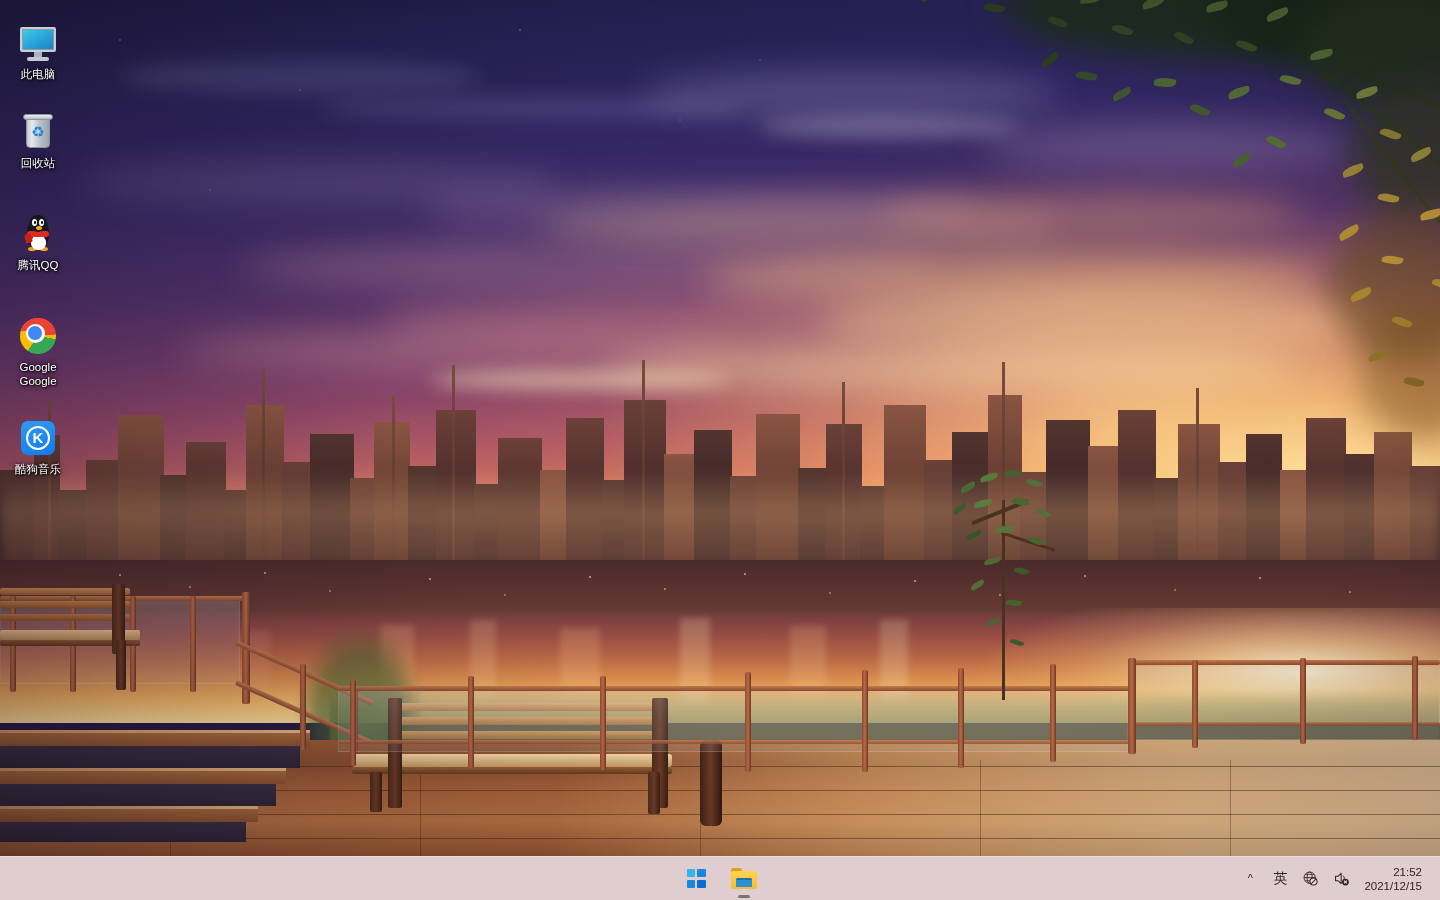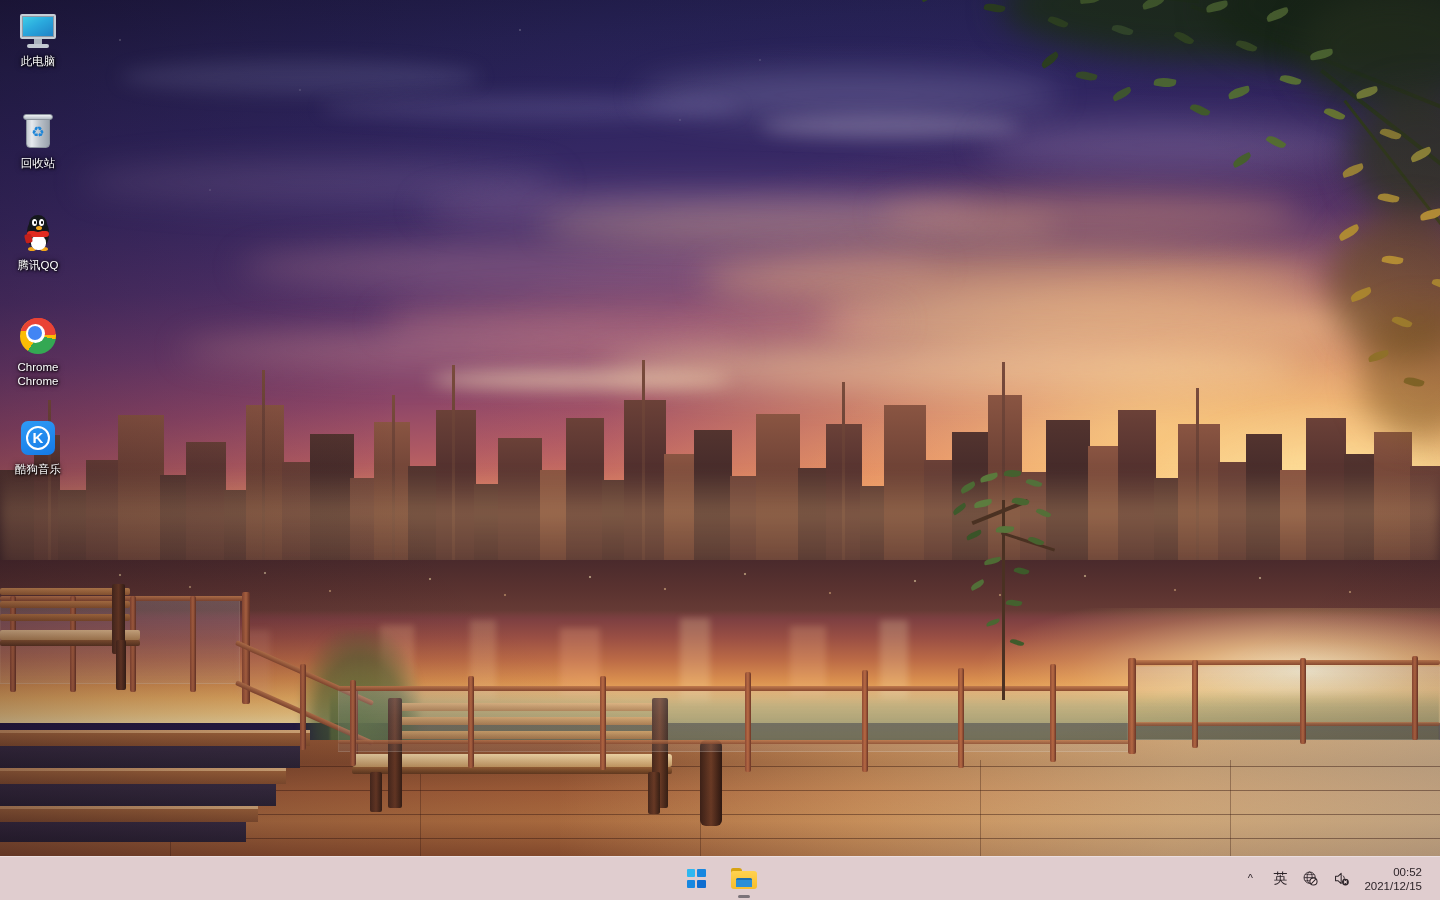--- a/index.html
+++ b/index.html
@@ -495,21 +495,21 @@
       <div class="leaf" style="left:530px;top:170px;width:22px;height:9px;background:#93893a;transform:rotate(-22deg);"></div>
       <div class="leaf" style="left:386px;top:158px;width:20px;height:8px;background:#566f33;transform:rotate(32deg);"></div>
       <div class="leaf" style="left:352px;top:176px;width:20px;height:8px;background:#47602e;transform:rotate(-28deg);"></div>
     </div>
 
     <div class="vign"></div>
   </div>
 
   <div id="icons">
 
-    <div class="dicon" style="top:6px;font-family:Liberation Serif, serif;">
+    <div class="dicon" style="top:19px;font-family:Liberation Serif, serif;">
       <div class="gl">
         <div class="mon-screen"></div>
           <div class="mon-neck"></div>
           <div class="mon-base"></div>
       </div>
       <div class="lbl">此电脑</div>
     </div>
 
     <div class="dicon" style="top:108px;">
       <div class="gl">
@@ -539,21 +539,21 @@
     </div>
 
     <div class="dicon" style="top:312px;">
       <div class="gl">
         <div class="ch-wrap">
             <div class="ch-red"></div>
           </div>
         <div class="ch-white"></div>
           <div class="ch-blue"></div>
       </div>
-      <div class="lbl">Chrome Chrome</div>
+      <div class="lbl">Google Google</div>
     </div>
 
     <div class="dicon" style="top:414px;">
       <div class="gl">
         <div class="kg-sq"></div>
           <div class="kg-ring"></div>
         <div class="kg-k">K</div>
       </div>
       <div class="lbl">酷狗音乐</div>
     </div>
@@ -607,21 +607,21 @@
         <svg width="17" height="17" viewBox="0 0 20 20">
           <path d="M3 7.4h2.8L9.6 4v12L5.8 12.6H3z" fill="none" stroke="#2d2429" stroke-width="1.2" stroke-linejoin="round"></path>
           <path d="M11.8 6.6a4.6 4.6 0 0 1 0 6.8" fill="none" stroke="#2d2429" stroke-width="1.1"></path>
           <circle cx="14.6" cy="14.2" r="4" fill="#2d2429"></circle>
           <line x1="13" y1="12.6" x2="16.2" y2="15.8" stroke="#f0dbdb" stroke-width="1.3"></line>
           <line x1="16.2" y1="12.6" x2="13" y2="15.8" stroke="#f0dbdb" stroke-width="1.3"></line>
         </svg>
       </div>
 
       <div id="clock">
-        <span>00:52</span>
+        <span>21:52</span>
         <span>2021/12/15</span>
       </div>
 
       <div class="sb-edge"></div>
     </div>
   </div>
 
 </div>
 
 </body></html>

